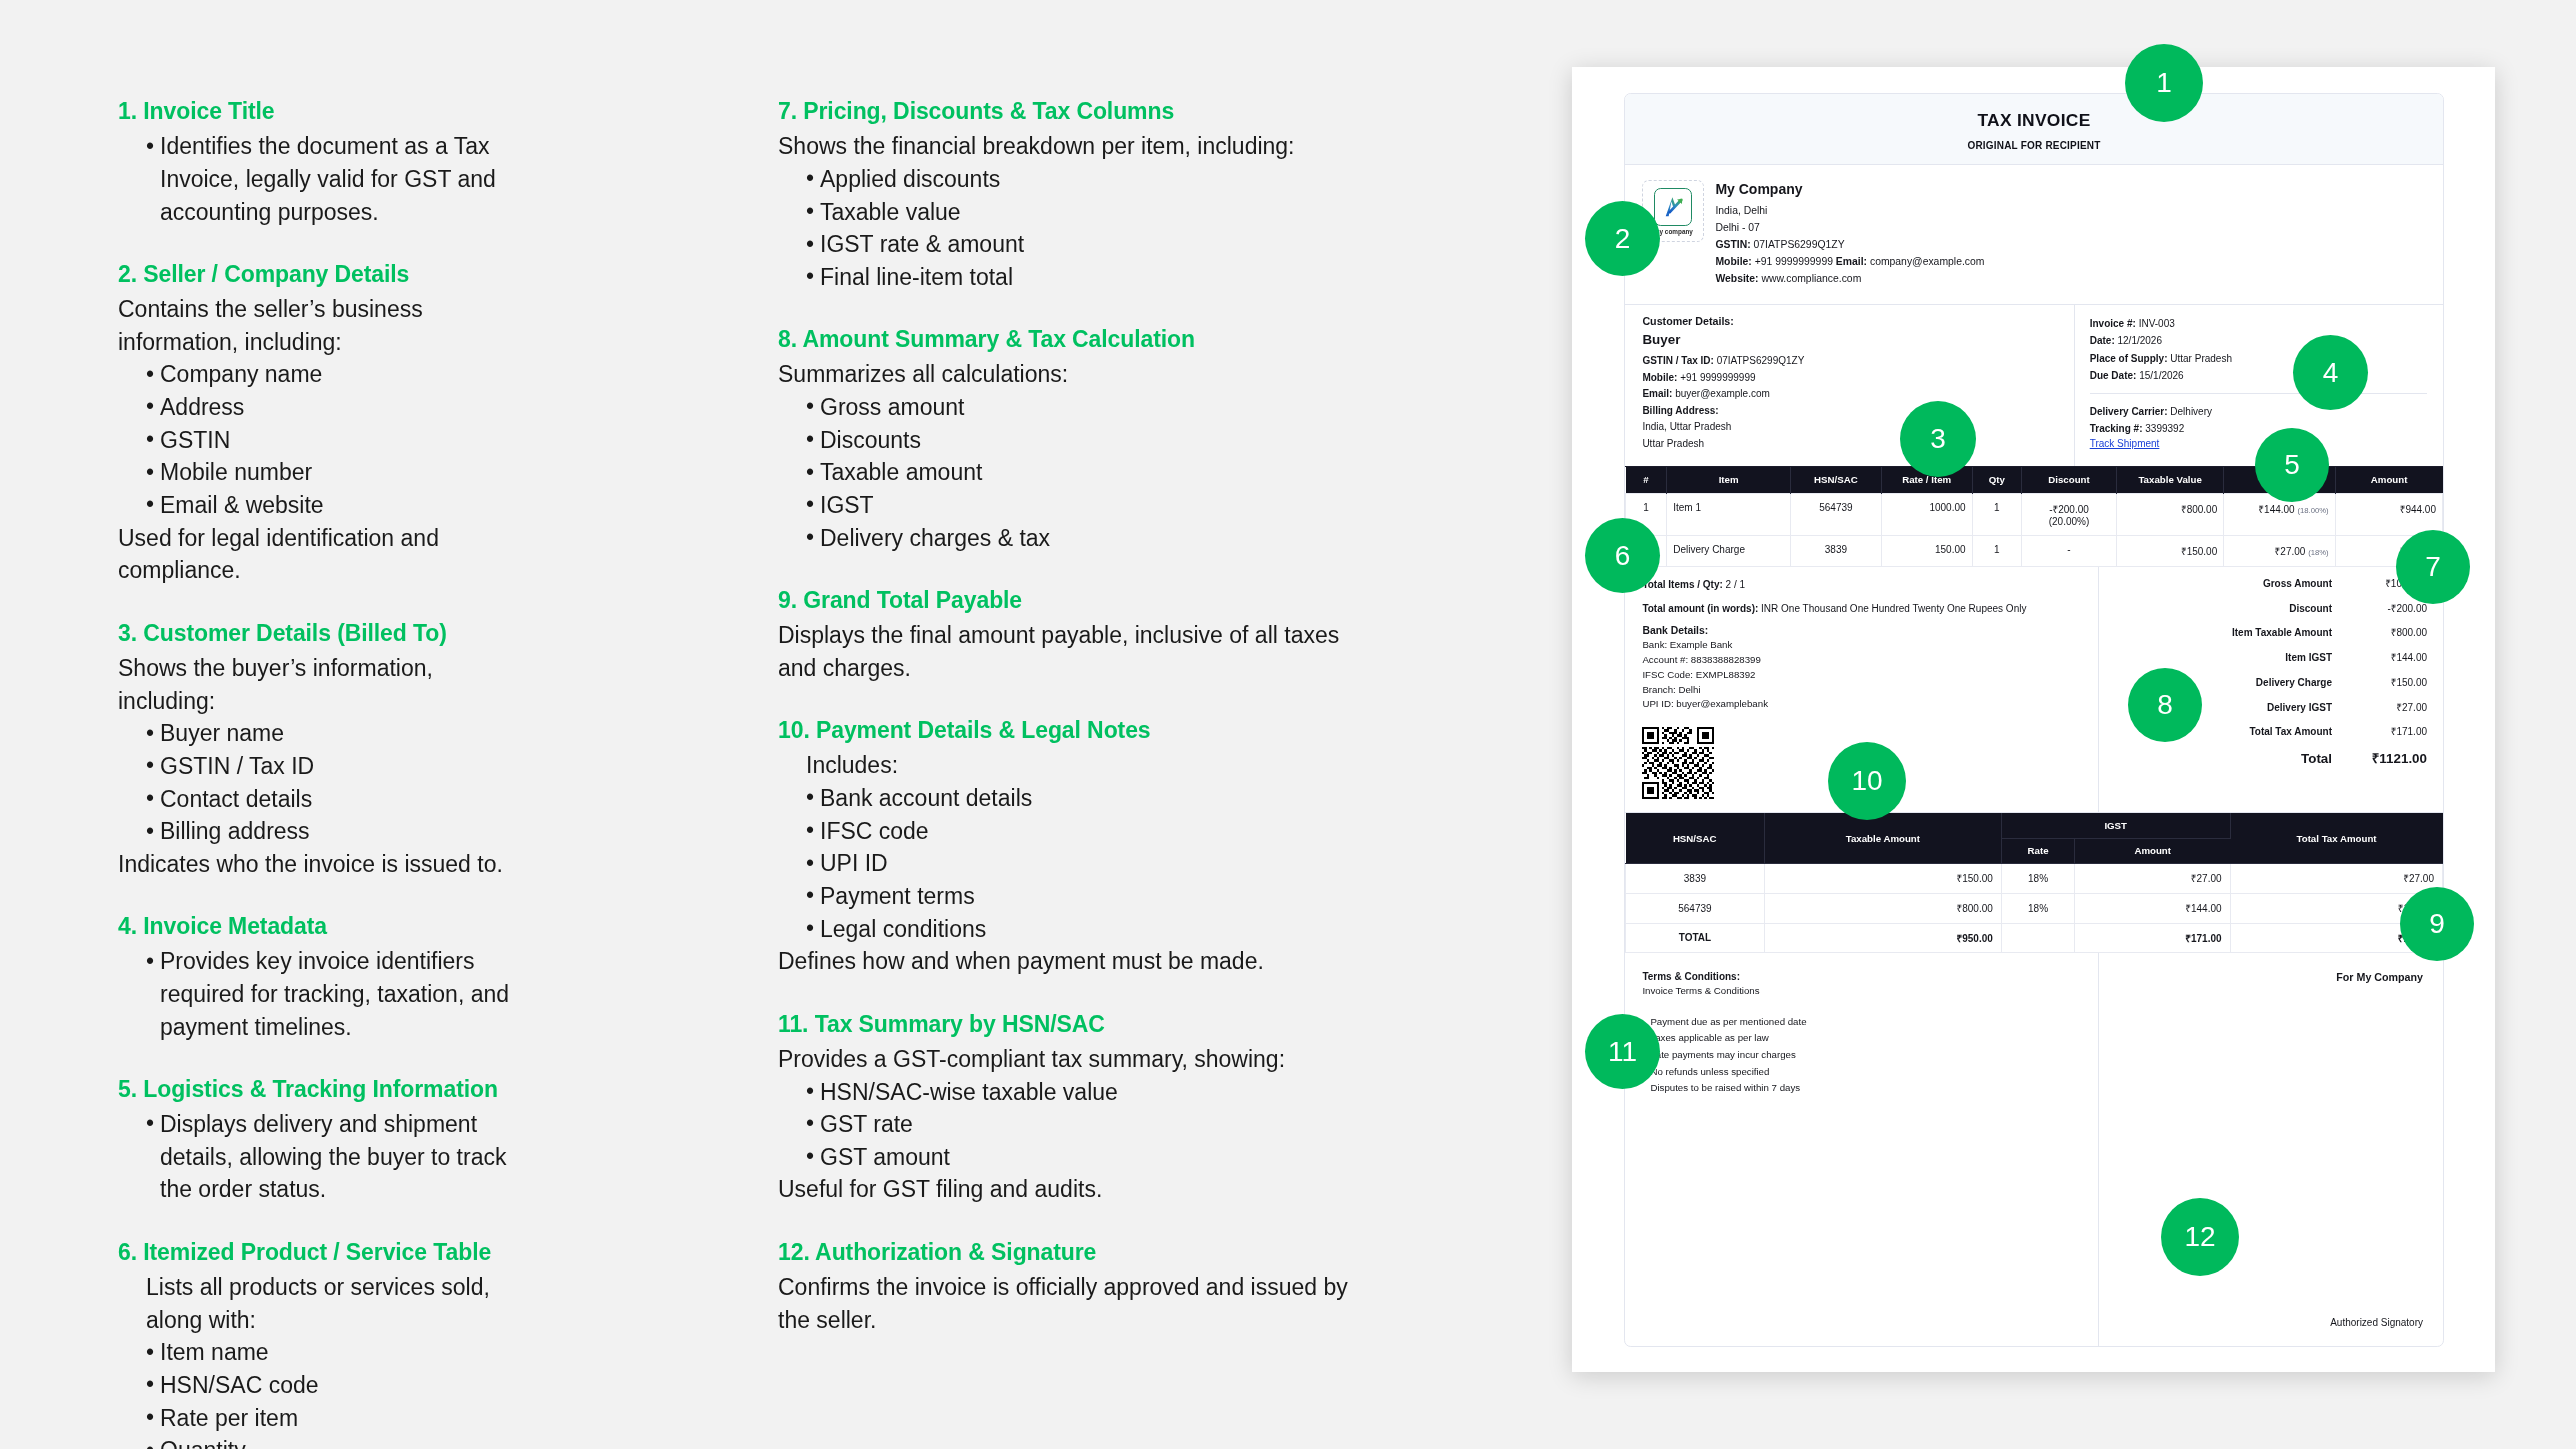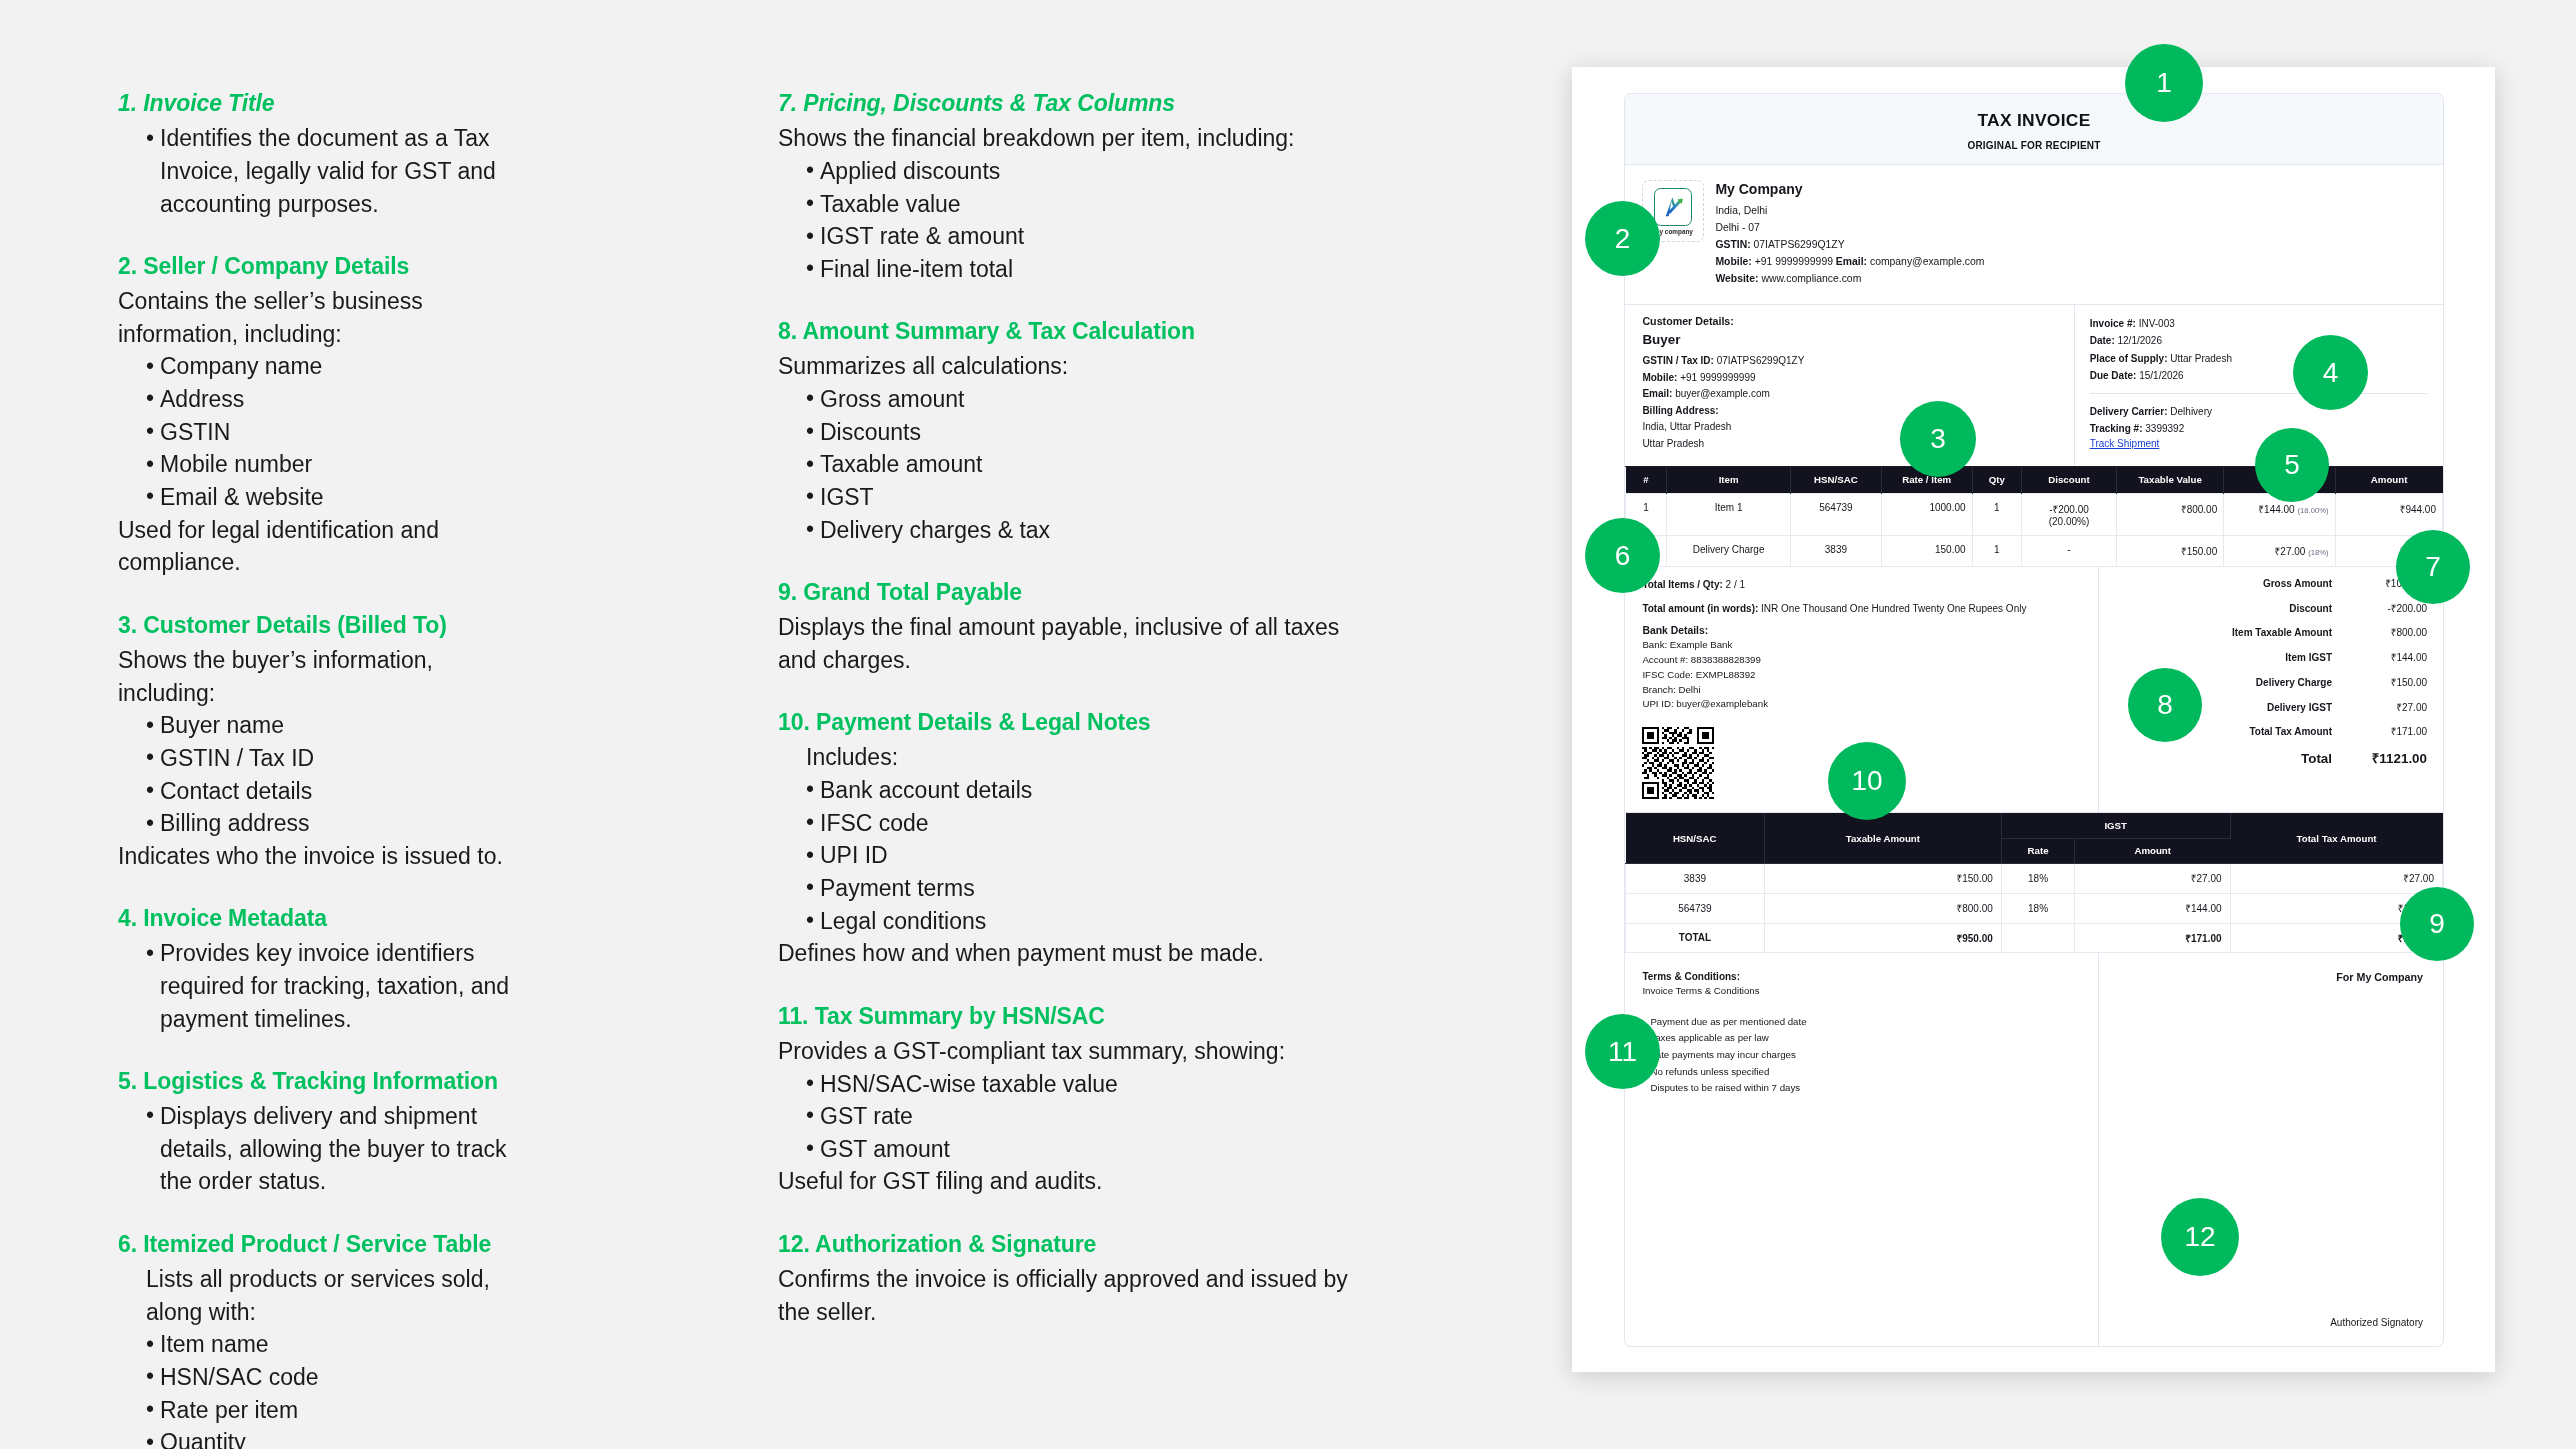--- a/index.html
+++ b/index.html
@@ -25,21 +25,21 @@
   .sec { margin-bottom: 0; }
   .sec-head {
     color: #00c060;
     font-weight: bold;
     font-size: 23px;
     letter-spacing: -0.1px;
     margin-top: 29.5px;
     margin-bottom: 2.7px;
     white-space: nowrap;
   }
-  .sec:first-child .sec-head { margin-top: 8px; font-style: italic; }
+  .sec:first-child .sec-head { margin-top: 16px; }
   .sec-head .num { color: #00c060; }
   .sec-para { margin: 0; padding: 0; }
   .sec-para.indent { padding-left: 28px; }
   ul.bullets { list-style: none; margin: 0; padding: 0; }
   ul.bullets li {
     position: relative;
     padding-left: 42px;
     margin: 0;
   }
   ul.bullets li::before {
@@ -163,21 +163,21 @@
   }
   table.items thead th:last-child { border-right: none; }
   table.items tbody td {
     font-size: 10px;
     padding: 8px 6px;
     border: 0.7px solid #e8eaf1;
     vertical-align: top;
   }
   .ta-c { text-align: center; }
   .ta-r { text-align: right; }
-  .ta-l { text-align: center; }
+  .ta-l { text-align: left; }
   .pct { font-size: 7.7px; color: #6b7183; }
 
   
   .sum-band { display: flex; border-bottom: 0.7px solid #e3e6ef; }
   .sum-left {
     flex: 1 1 58%;
     padding: 10.7px 12px 13.4px 17.4px;
     border-right: 0.7px solid #e3e6ef;
   }
   .sum-right { flex: 1 1 42%; padding: 9.4px 16px 10.7px 10.7px; }

